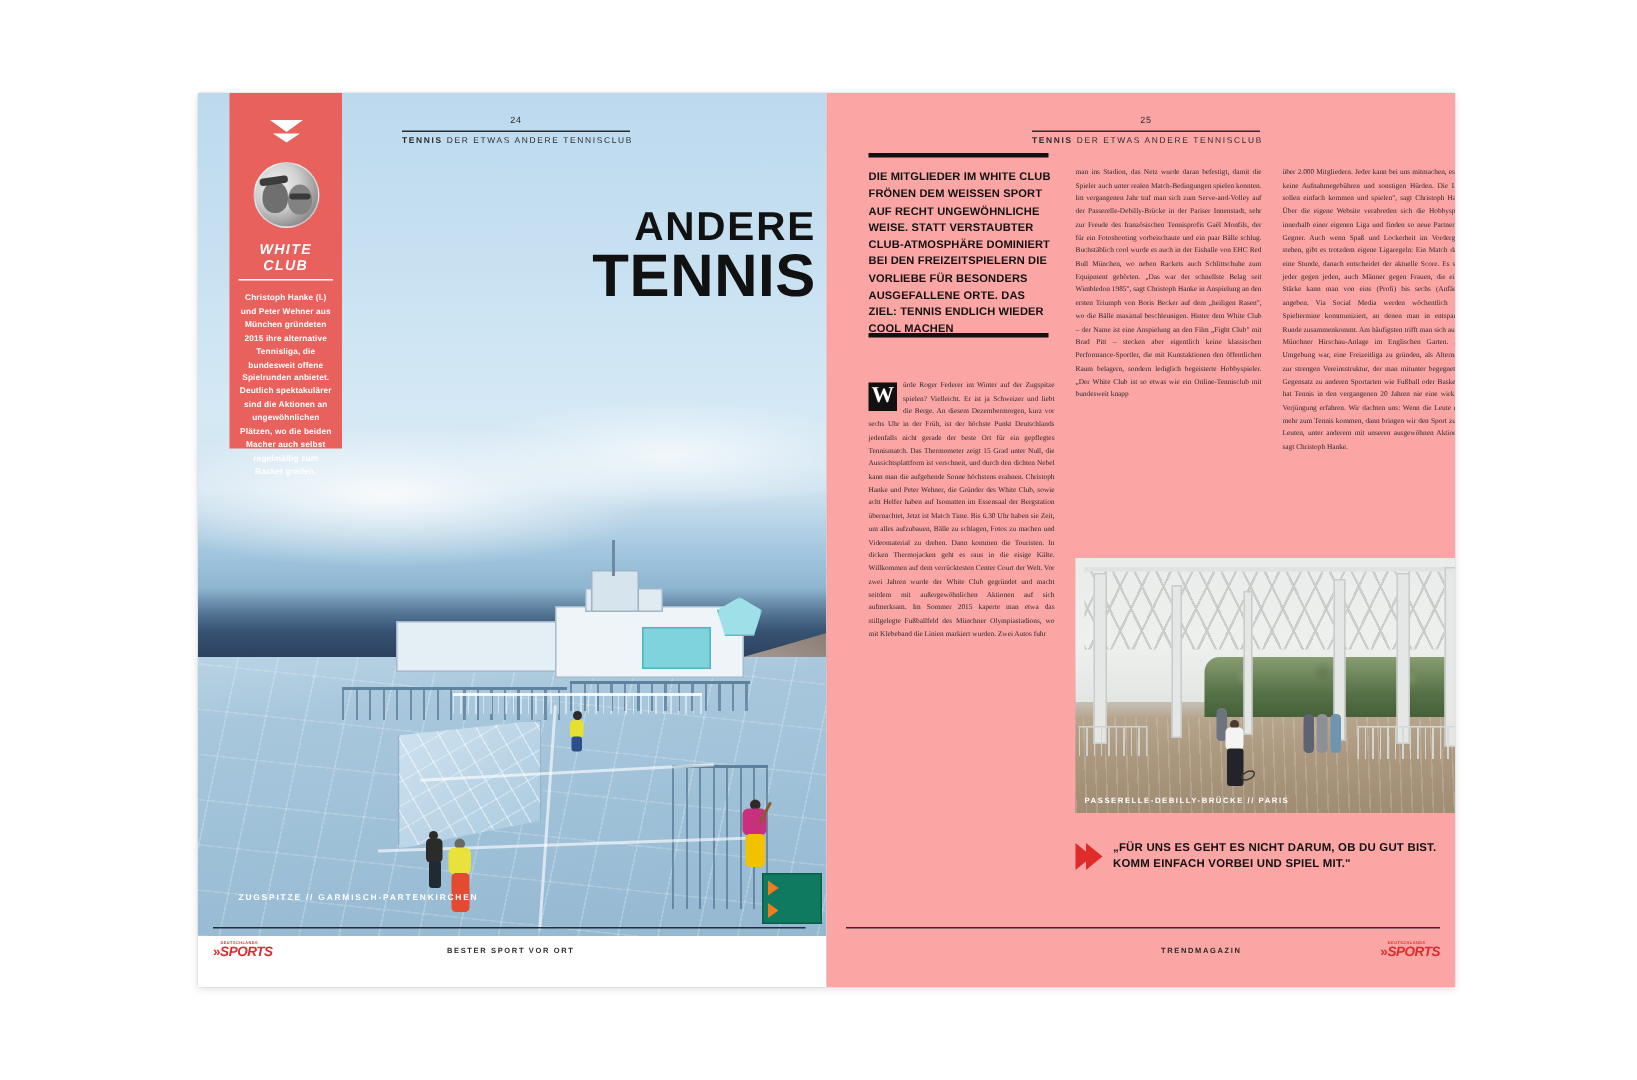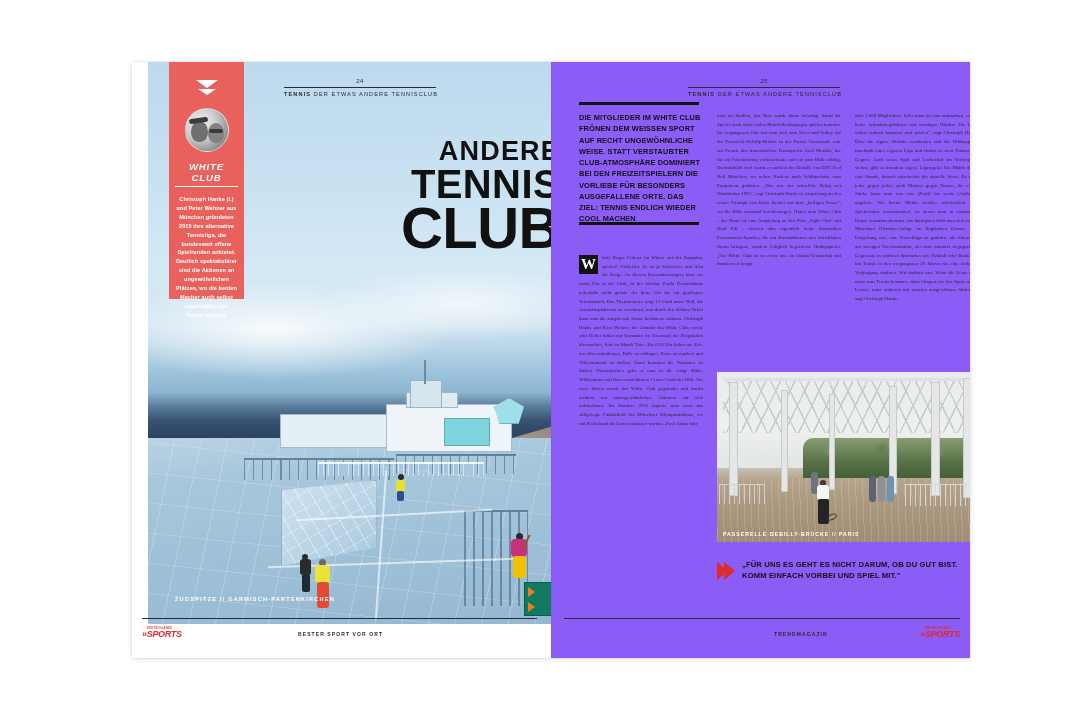--- a/index.html
+++ b/index.html
@@ -18,22 +18,22 @@
   
   .spread {
     position: absolute;
     left: 132px; top: 62px;
     width: 838px; height: 596px;
     background: #ffffff;
     box-shadow: 0 1px 6px rgba(0,0,0,0.13), 0 0 1px rgba(0,0,0,0.2);
     overflow: hidden;
   }
   .page { position: absolute; top: 0; height: 596px; overflow: hidden; }
-  .page-left  { left: 16px;     width: 419px; }
-  .page-right { left: 419px; width: 419px; background:#8b5cf6; }
+  .page-left  { left: 0;     width: 419px; }
+  .page-right { left: 419px; width: 419px; background:#fca5a5; }
 
   
   .hero-photo {
     position: absolute; left: 0; top: 0; width: 419px; height: 562px;
     background:
       linear-gradient(180deg,#bcd9ee 0%, #c9e2f2 22%, #d5e9f5 38%, #cfe3f0 47%, #9fc4dd 55%, #7fa9c6 62%, #a6c6db 70%, #b9d2e2 86%, #c3d9e6 100%);
       overflow: hidden;
   }
   
   .cloudbank {
@@ -381,21 +381,20 @@
           <span class="band"></span>
             <span class="shade"></span>
         </div>
         <div><span class="ttl">WHITE CLUB</span></div>
         <div class="body">Christoph Hanke (l.) und Peter Wehner aus München gründeten 2015 ihre alternative Tennisliga, die bundesweit offene Spielrunden anbietet. Deutlich spektakulärer sind die Aktionen an ungewöhnlichen Plätzen, wo die beiden Macher auch selbst regelmäßig zum Racket greifen.</div>
       </div>
 
       <div class="headline">
         <div class="hl2">ANDERE</div>
         <div class="hl3">TENNIS</div>
-        <div class="hl4">CLUB</div>
       </div>
 
       <div class="runhead rh-left">
         <span class="pg">24</span>
         <span class="rule"></span>
         <span><b>TENNIS</b>
         <span>DER ETWAS ANDERE TENNISCLUB</span></span>
       </div>
     </div>
 

